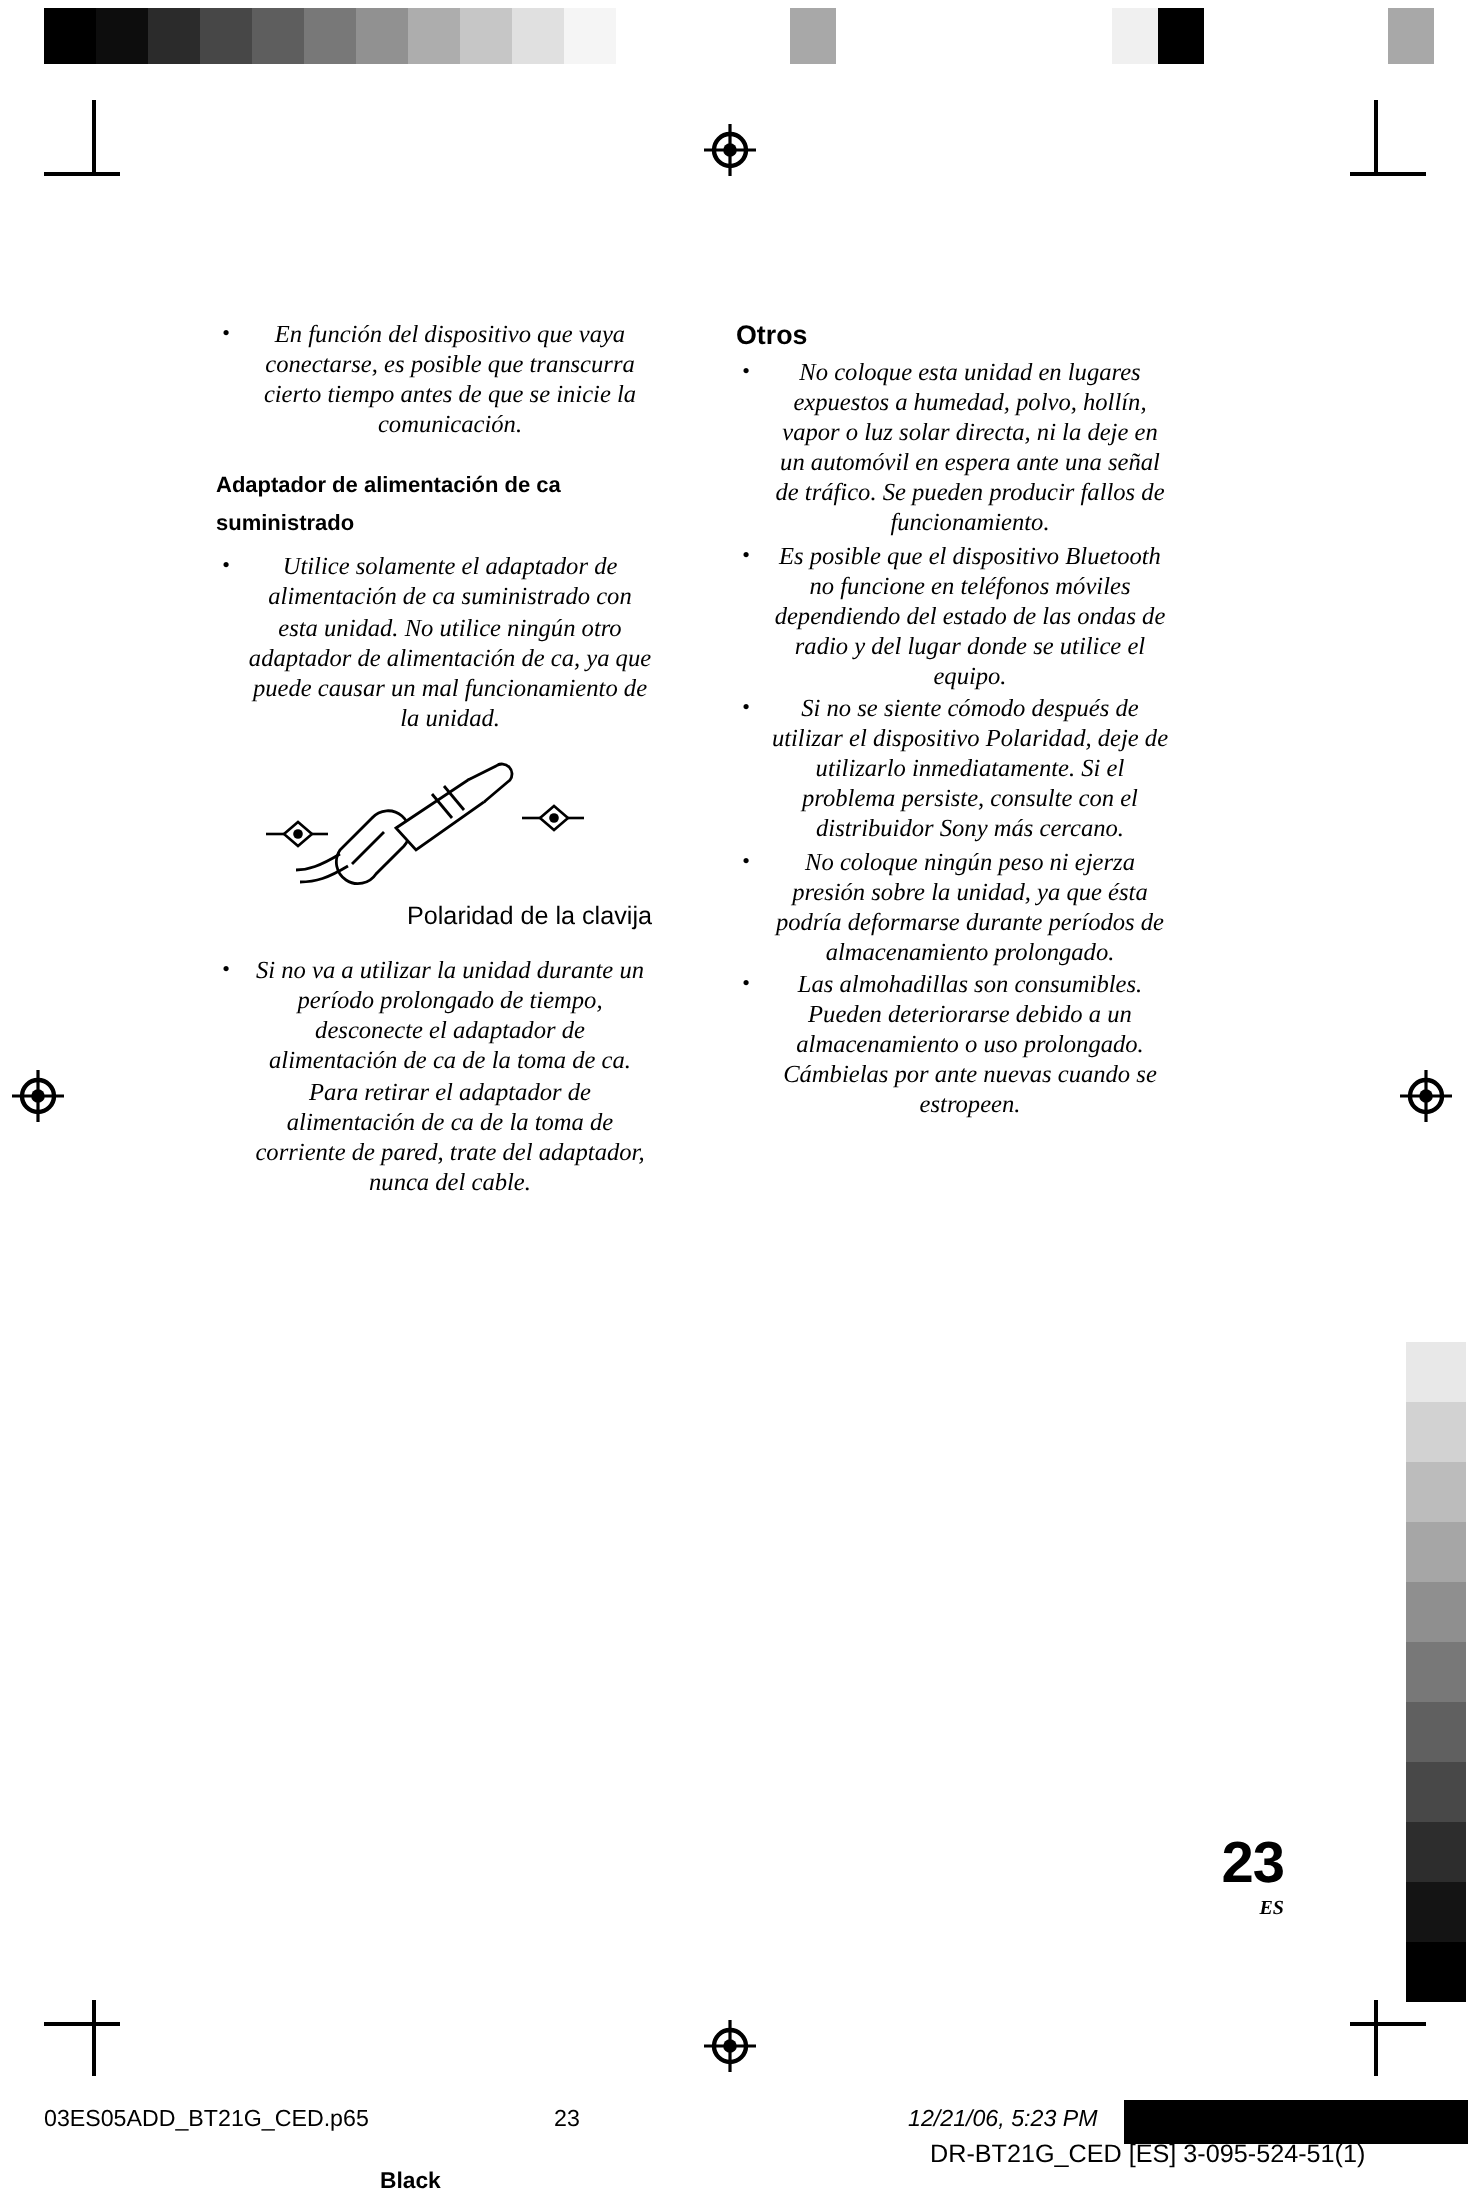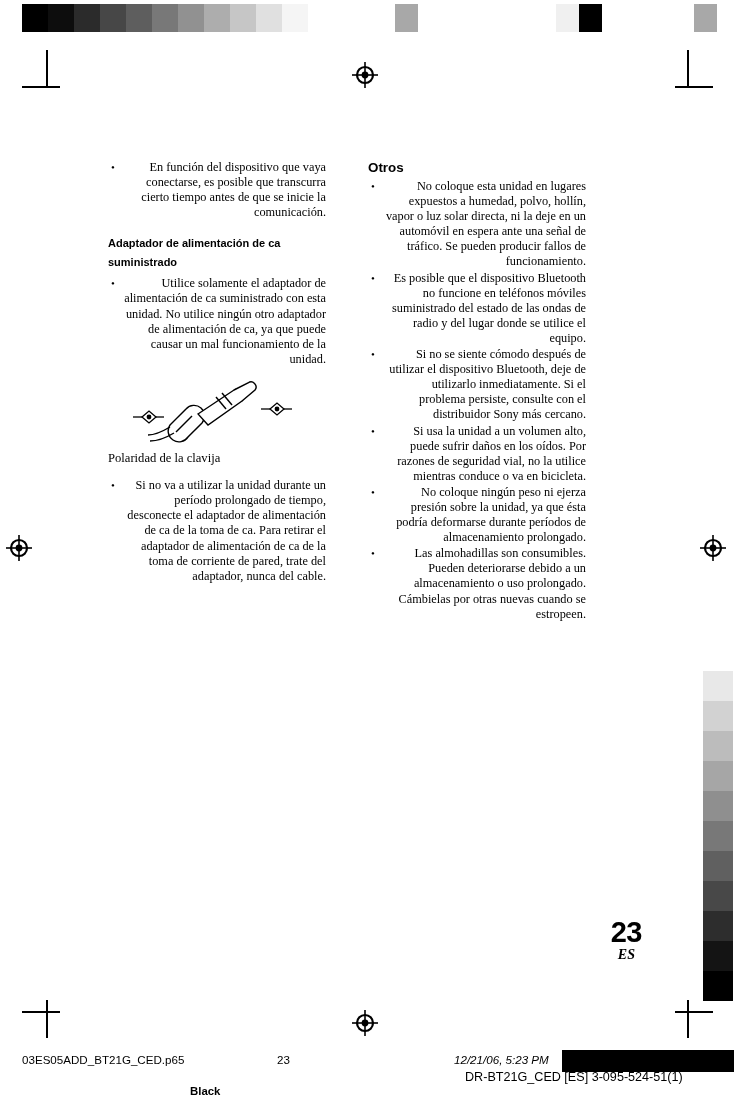--- a/index.html
+++ b/index.html
@@ -62,21 +62,22 @@
 
   .bullet-list {
     list-style: none;
     margin: 0;
     padding: 0;
   }
   .bullet-list li {
     position: relative;
     padding-left: 16px;
     margin-bottom: 1px;
-    text-align: right;
+    text-align: center;
+    font-style: italic;
   }
   .bullet-list li::before {
     content: "\2022";
     position: absolute;
     left: 3px;
     top: 0;
     font-size: 11px;
   }
 
   .sec-head {
@@ -94,23 +95,23 @@
     line-height: 16px;
     margin: 0 0 3px 0;
   }
 
   
   .figure-wrap {
     margin: 14px 0 6px 0;
     text-align: center;
   }
   .figure-caption {
-    font-family: Liberation Serif, serif;
+    font-family: Liberation Sans, sans-serif;
     font-size: 12.6px;
-    text-align: left;
+    text-align: right;
     margin: 4px 0 12px 0;
   }
 
   
   #pageno {
     position: absolute;
     right: 92px;
     top: 917px;
     text-align: right;
   }
@@ -118,23 +119,23 @@
     font-family: "Liberation Sans", sans-serif;
     font-weight: bold;
     font-size: 29px;
     line-height: 30px;
     letter-spacing: -0.5px;
   }
   #pageno .lang {
     font-family: "Liberation Serif", serif;
     font-style: italic;
     font-weight: bold;
-    font-size: 14px;
+    font-size: 10px;
     line-height: 15px;
-    text-align: center;
+    text-align: right;
   }
 
   
   #grey-strip {
     position: absolute;
     left: 703px;
     top: 641px;
     width: 30px;
   }
   #grey-strip .gsw {
@@ -303,25 +304,24 @@
 
     <ul class="bullet-list">
       <li>Si no va a utilizar la unidad durante un período prolongado de tiempo, desconecte el adaptador de alimentación de ca de la toma de ca. Para retirar el adaptador de alimentación de ca de la toma de corriente de pared, trate del adaptador, nunca del cable.</li>
     </ul>
   </div>
 
   <div class="col" id="col-right">
     <h3 class="otros">Otros</h3>
     <ul class="bullet-list">
       <li>No coloque esta unidad en lugares expuestos a humedad, polvo, hollín, vapor o luz solar directa, ni la deje en un automóvil en espera ante una señal de tráfico. Se pueden producir fallos de funcionamiento.</li>
-      <li>Es posible que el dispositivo Bluetooth no funcione en teléfonos móviles suministrado del estado de las ondas de radio y del lugar donde se utilice el equipo.</li>
-      <li>Si no se siente cómodo después de utilizar el dispositivo Bluetooth, deje de utilizarlo inmediatamente. Si el problema persiste, consulte con el distribuidor Sony más cercano.</li>
-      <li>Si usa la unidad a un volumen alto, puede sufrir daños en los oídos. Por razones de seguridad vial, no la utilice mientras conduce o va en bicicleta.</li>
+      <li>Es posible que el dispositivo Bluetooth no funcione en teléfonos móviles dependiendo del estado de las ondas de radio y del lugar donde se utilice el equipo.</li>
+      <li>Si no se siente cómodo después de utilizar el dispositivo Polaridad, deje de utilizarlo inmediatamente. Si el problema persiste, consulte con el distribuidor Sony más cercano.</li>
       <li>No coloque ningún peso ni ejerza presión sobre la unidad, ya que ésta podría deformarse durante períodos de almacenamiento prolongado.</li>
-      <li>Las almohadillas son consumibles. Pueden deteriorarse debido a un almacenamiento o uso prolongado. Cámbielas por otras nuevas cuando se estropeen.</li>
+      <li>Las almohadillas son consumibles. Pueden deteriorarse debido a un almacenamiento o uso prolongado. Cámbielas por ante nuevas cuando se estropeen.</li>
     </ul>
   </div>
 
   <div id="pageno">
     <div class="num">23</div>
     <div class="lang">ES</div>
   </div>
 
   <div id="grey-strip">
       <div class="gsw" style="background: rgb(255, 255, 255);"></div>

